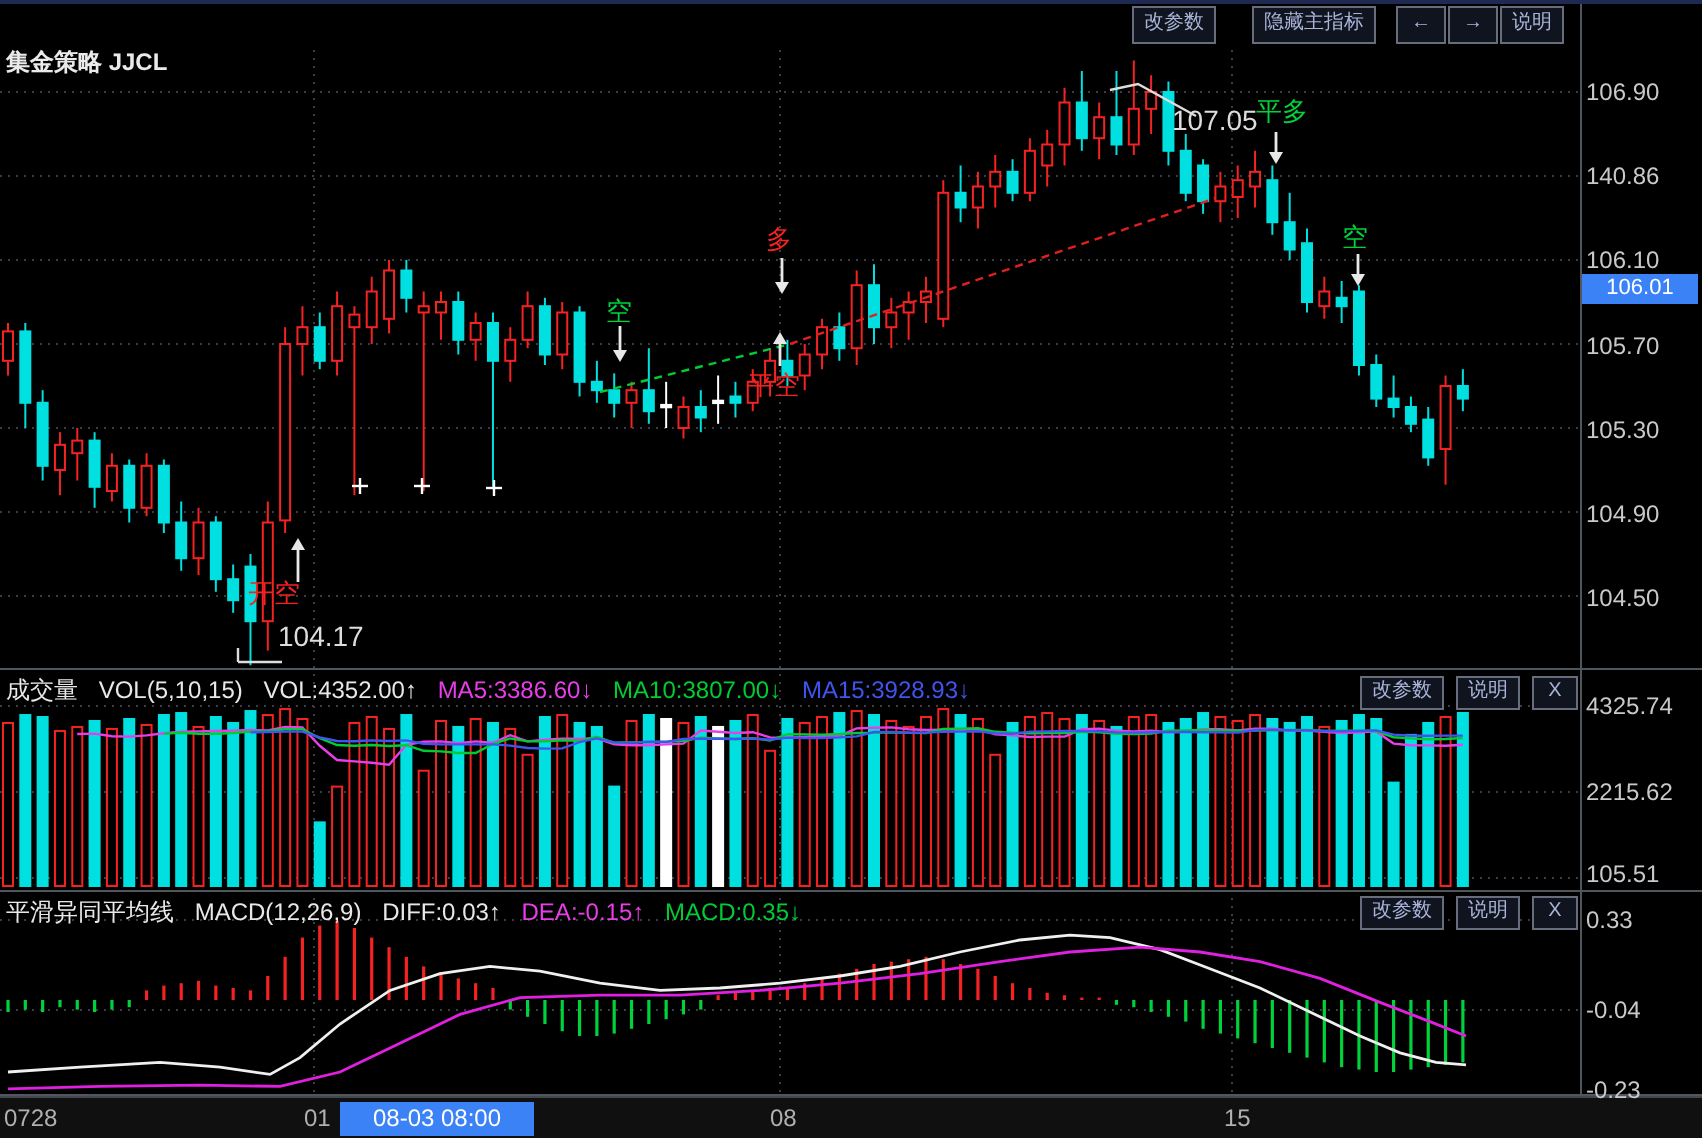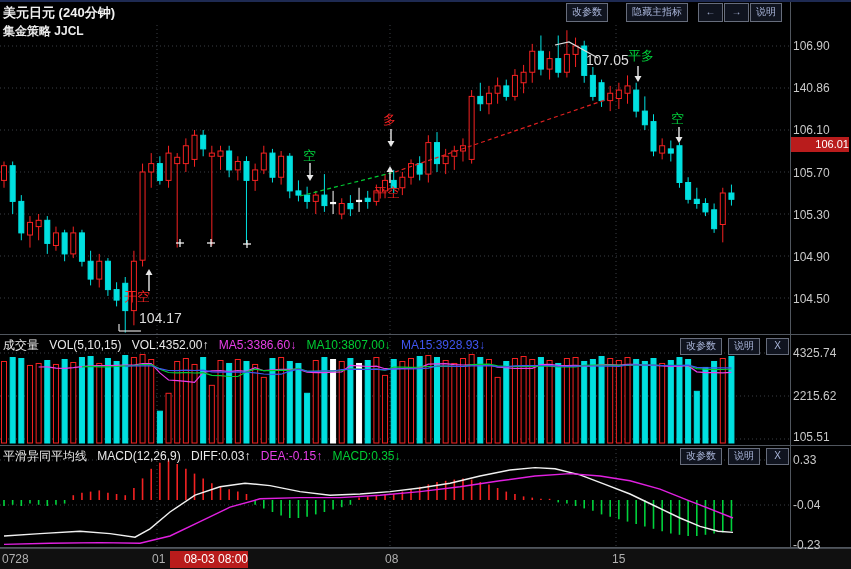--- a/index.html
+++ b/index.html
@@ -13,23 +13,23 @@
        border:1px solid #676d7c;color:#a8b4d8;font-size:10px;text-align:center;cursor:pointer;
        white-space:nowrap;z-index:6;}
   .paneheader{position:absolute;z-index:5;font-size:12px;white-space:nowrap;}
   .paneheader span{margin-right:7px;}
   .hwhite{color:#e8e8e8;margin-top:40px;}
   .hmag{color:#e83ee8;}
   .hgreen{color:#00cc33;}
   .hblue{color:#4055f0;}
   .axlabel{position:absolute;left:793px;color:#c9c9c9;font-size:12px;z-index:4;}
   .tlabel{position:absolute;top:552px;color:#b0b0b0;font-size:12px;z-index:4;}
-  .tag{position:absolute;background:#b91c1c;color:#fff;text-align:right;z-index:6;}
+  .tag{position:absolute;background:#3b82f6;color:#fff;text-align:center;z-index:6;}
   #pricetag{left:791px;top:137px;width:58px;height:15px;font-size:11px;line-height:15px;}
-  #datetag{left:170px;top:551px;width:78px;height:17px;font-size:12px;line-height:17px;}
+  #datetag{left:170px;top:551px;width:97px;height:17px;font-size:12px;line-height:17px;}
   #timeaxis{left:0;top:548px;width:851px;height:21px;background:#101010;border-top:1px solid #44484e;}
   .sep{position:absolute;background:#50565e;z-index:3;}
   .anno{position:absolute;font-size:13px;font-weight:normal;white-space:nowrap;z-index:7;}
   svg{position:absolute;left:0;top:0;z-index:1;}
 </style>
 </head>
 <body>
 
 <div id="app">
 
@@ -606,21 +606,20 @@
         <polygon points="386.5,172 393.5,172 390,166" fill="#e8e8e8"></polygon>
         <line x1="638" y1="66" x2="638" y2="78" stroke="#e8e8e8" stroke-width="1.4"></line>
         <polygon points="634.5,76 641.5,76 638,82" fill="#e8e8e8"></polygon>
         <line x1="679" y1="127" x2="679" y2="139" stroke="#e8e8e8" stroke-width="1.4"></line>
         <polygon points="675.5,137 682.5,137 679,143" fill="#e8e8e8"></polygon>
       </g>
     </svg>
 
   <div class="abs" id="topstrip"></div>
 
-  <div class="abs title">美元日元 (240分钟)</div>
   <div class="abs subtitle">集金策略 JJCL</div>
 
   <div class="btn" style="left:566px;top:3px;">改参数</div>
   <div class="btn" style="left:626px;top:3px;">隐藏主指标</div>
   <div class="btn" style="left:698px;top:3px;width:13px;font-weight:bold;">←</div>
   <div class="btn" style="left:724px;top:3px;width:13px;font-weight:bold;">→</div>
   <div class="btn" style="left:750px;top:3px;">说明</div>
 
   <div class="sep" style="left:0;top:334px;width:851px;height:1px;"></div>
   <div class="sep" style="left:0;top:445px;width:851px;height:1px;"></div>

